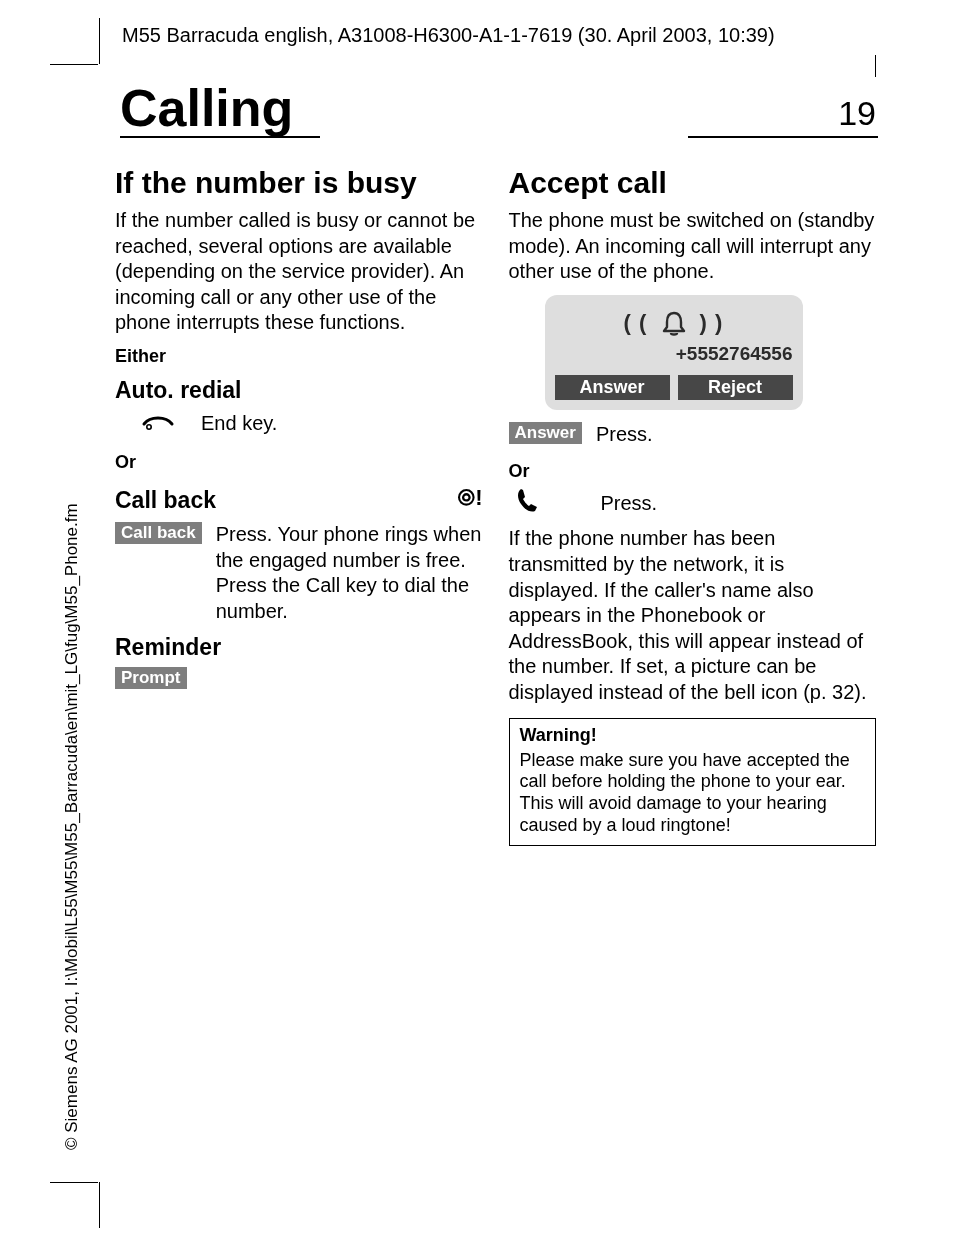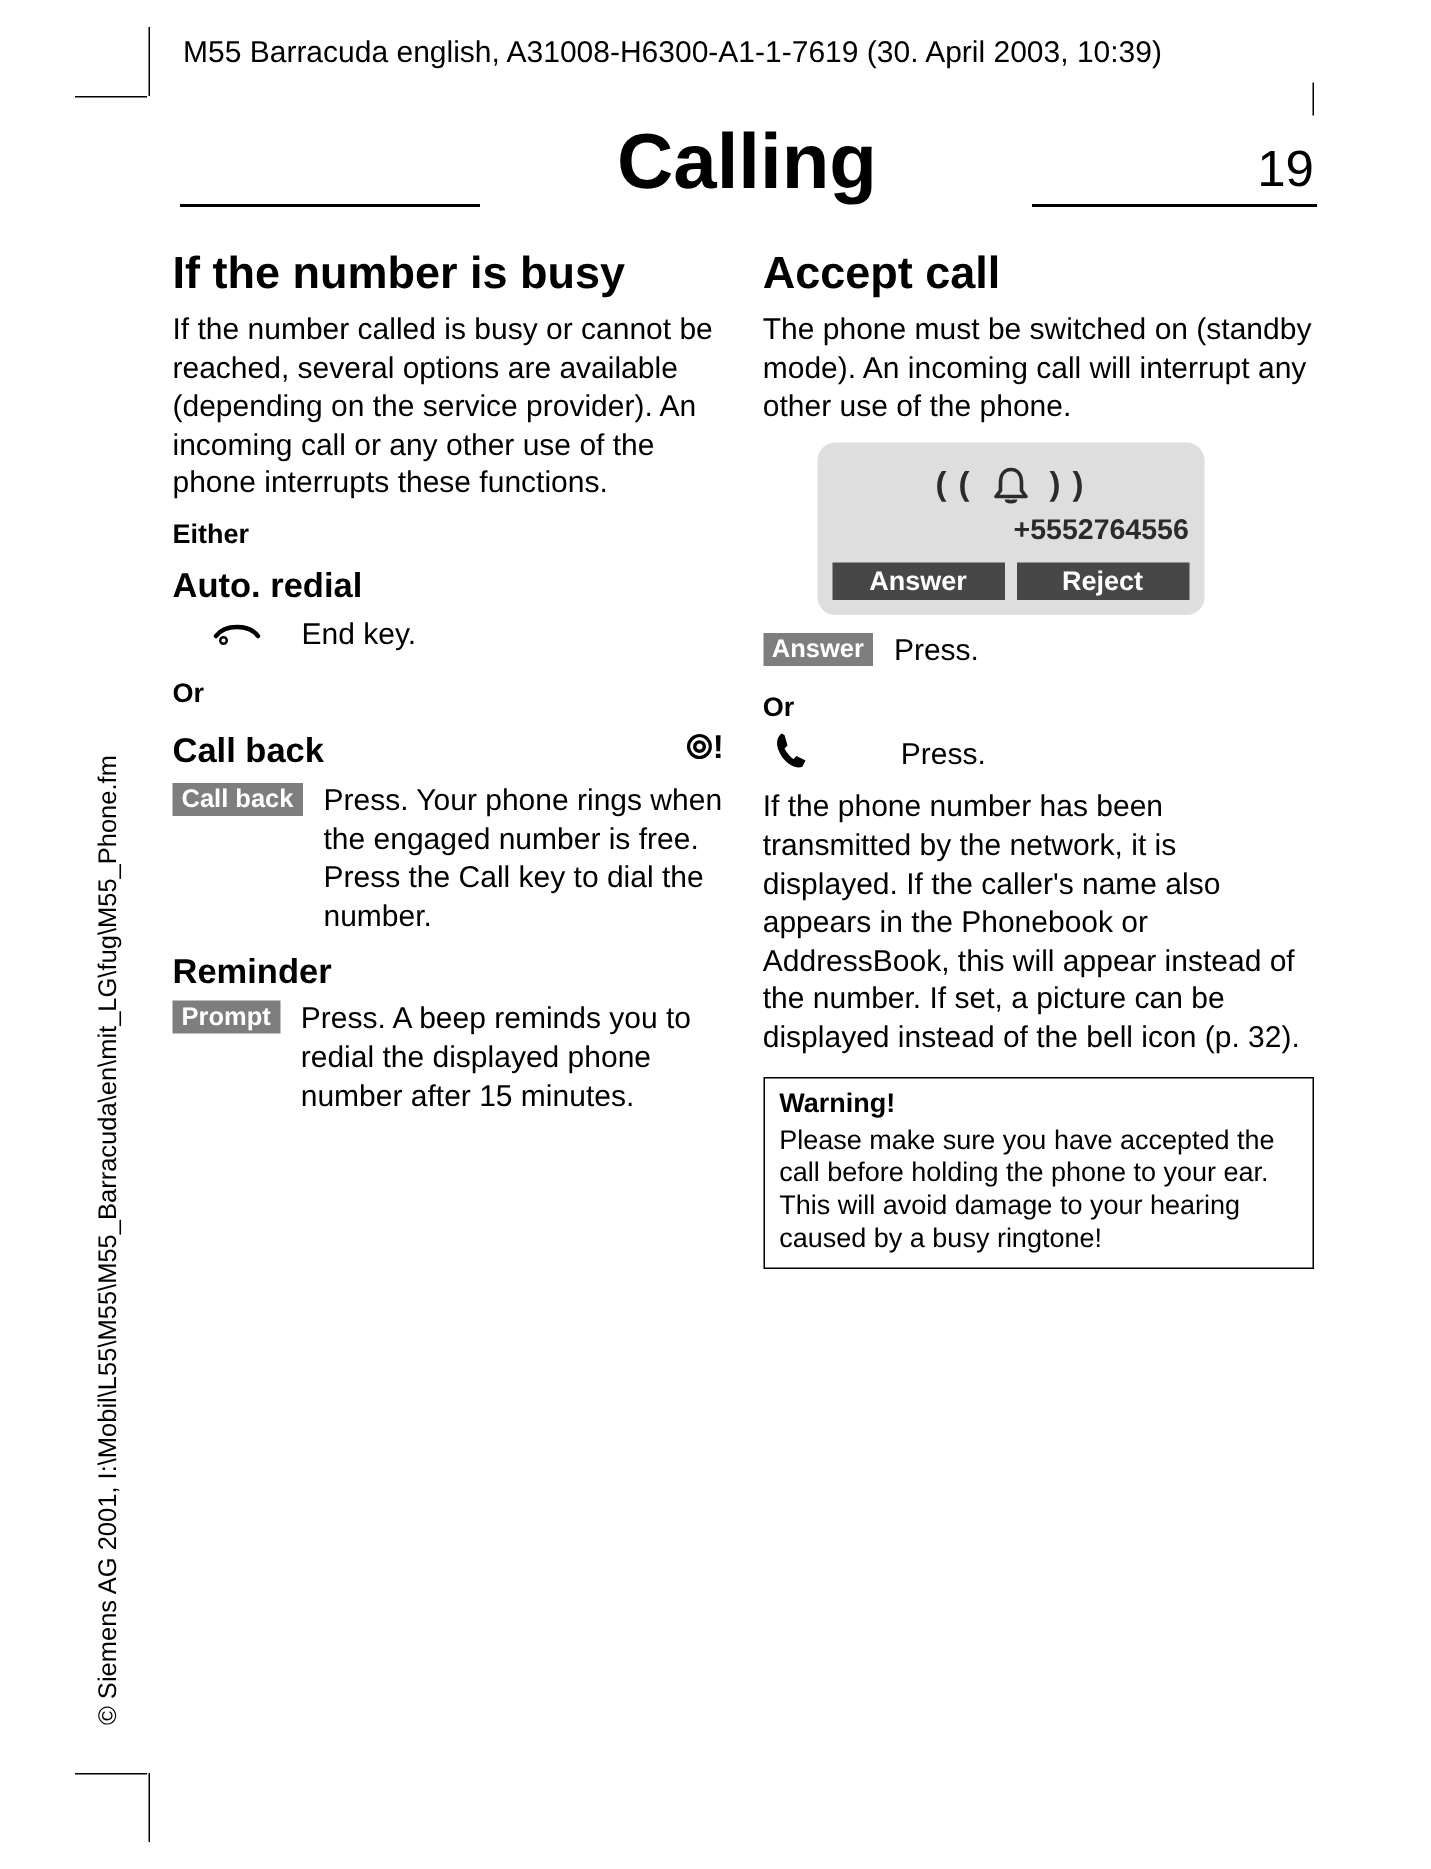--- a/index.html
+++ b/index.html
@@ -25,21 +25,20 @@
   .running-head {
     position: absolute;
     left: 122px; top: 24px; right: 120px;
     font-size: 20px;
   }
   .chapter-area {
     position: absolute;
     left: 120px; top: 78px; right: 78px;
   }
   .chapter {
-    text-align: center;
     font-weight: bold;
     font-size: 52px;
     position: relative;
   }
   .pagenum {
     position: absolute;
     right: 0; top: 16px;
     font-size: 34px;
     font-weight: normal;
   }
@@ -147,21 +146,20 @@
         <span class="svc-icon">⦾!</span>
       </div>
       <div class="row">
         <span class="key-badge">Call back</span>
         <span class="row-text">Press. Your phone rings when the engaged number is free. Press the Call key to dial the number.</span>
       </div>
 
       <h3 class="sub">Reminder</h3>
       <div class="row">
         <span class="key-badge">Prompt</span>
-        <span class="row-text">Press. A beep reminds you to redial the displayed phone number after 15 minutes.</span>
       </div>
     </div>
 
     <div class="col">
       <h2 class="sect">Accept call</h2>
       <p class="body">The phone must be switched on (standby mode). An incoming call will interrupt any other use of the phone.</p>
 
       <div class="phone-mock">
         <div class="bell-wrap">
           (&nbsp;(
@@ -191,19 +189,19 @@
             <path d="M6 3 C2 6 2 12 6 18 C10 24 16 27 20 25 L22 21 L16 18 L14 20 C12 19 9 15 8 13 L10 11 L8 4 Z" fill="#000"></path>
           </svg>
         </span>
         <span class="row-text">Press.</span>
       </div>
 
       <p class="body">If the phone number has been transmitted by the network, it is displayed. If the caller's name also appears in the Phonebook or AddressBook, this will appear instead of the number. If set, a picture can be displayed instead of the bell icon (p. 32).</p>
 
       <div class="warning-box">
         <div class="w-title">Warning!</div>
-        <div class="w-body">Please make sure you have accepted the call before holding the phone to your ear. This will avoid damage to your hearing caused by a busy ringtone!</div>
+        <div class="w-body">Please make sure you have accepted the call before holding the phone to your ear. This will avoid damage to your hearing caused by a loud ringtone!</div>
       </div>
     </div>
   </div>
 
   <div class="side-copy">© Siemens AG 2001, I:\Mobil\L55\M55\M55_Barracuda\en\mit_LG\fug\M55_Phone.fm</div>
 </div>
 
 </body></html>

